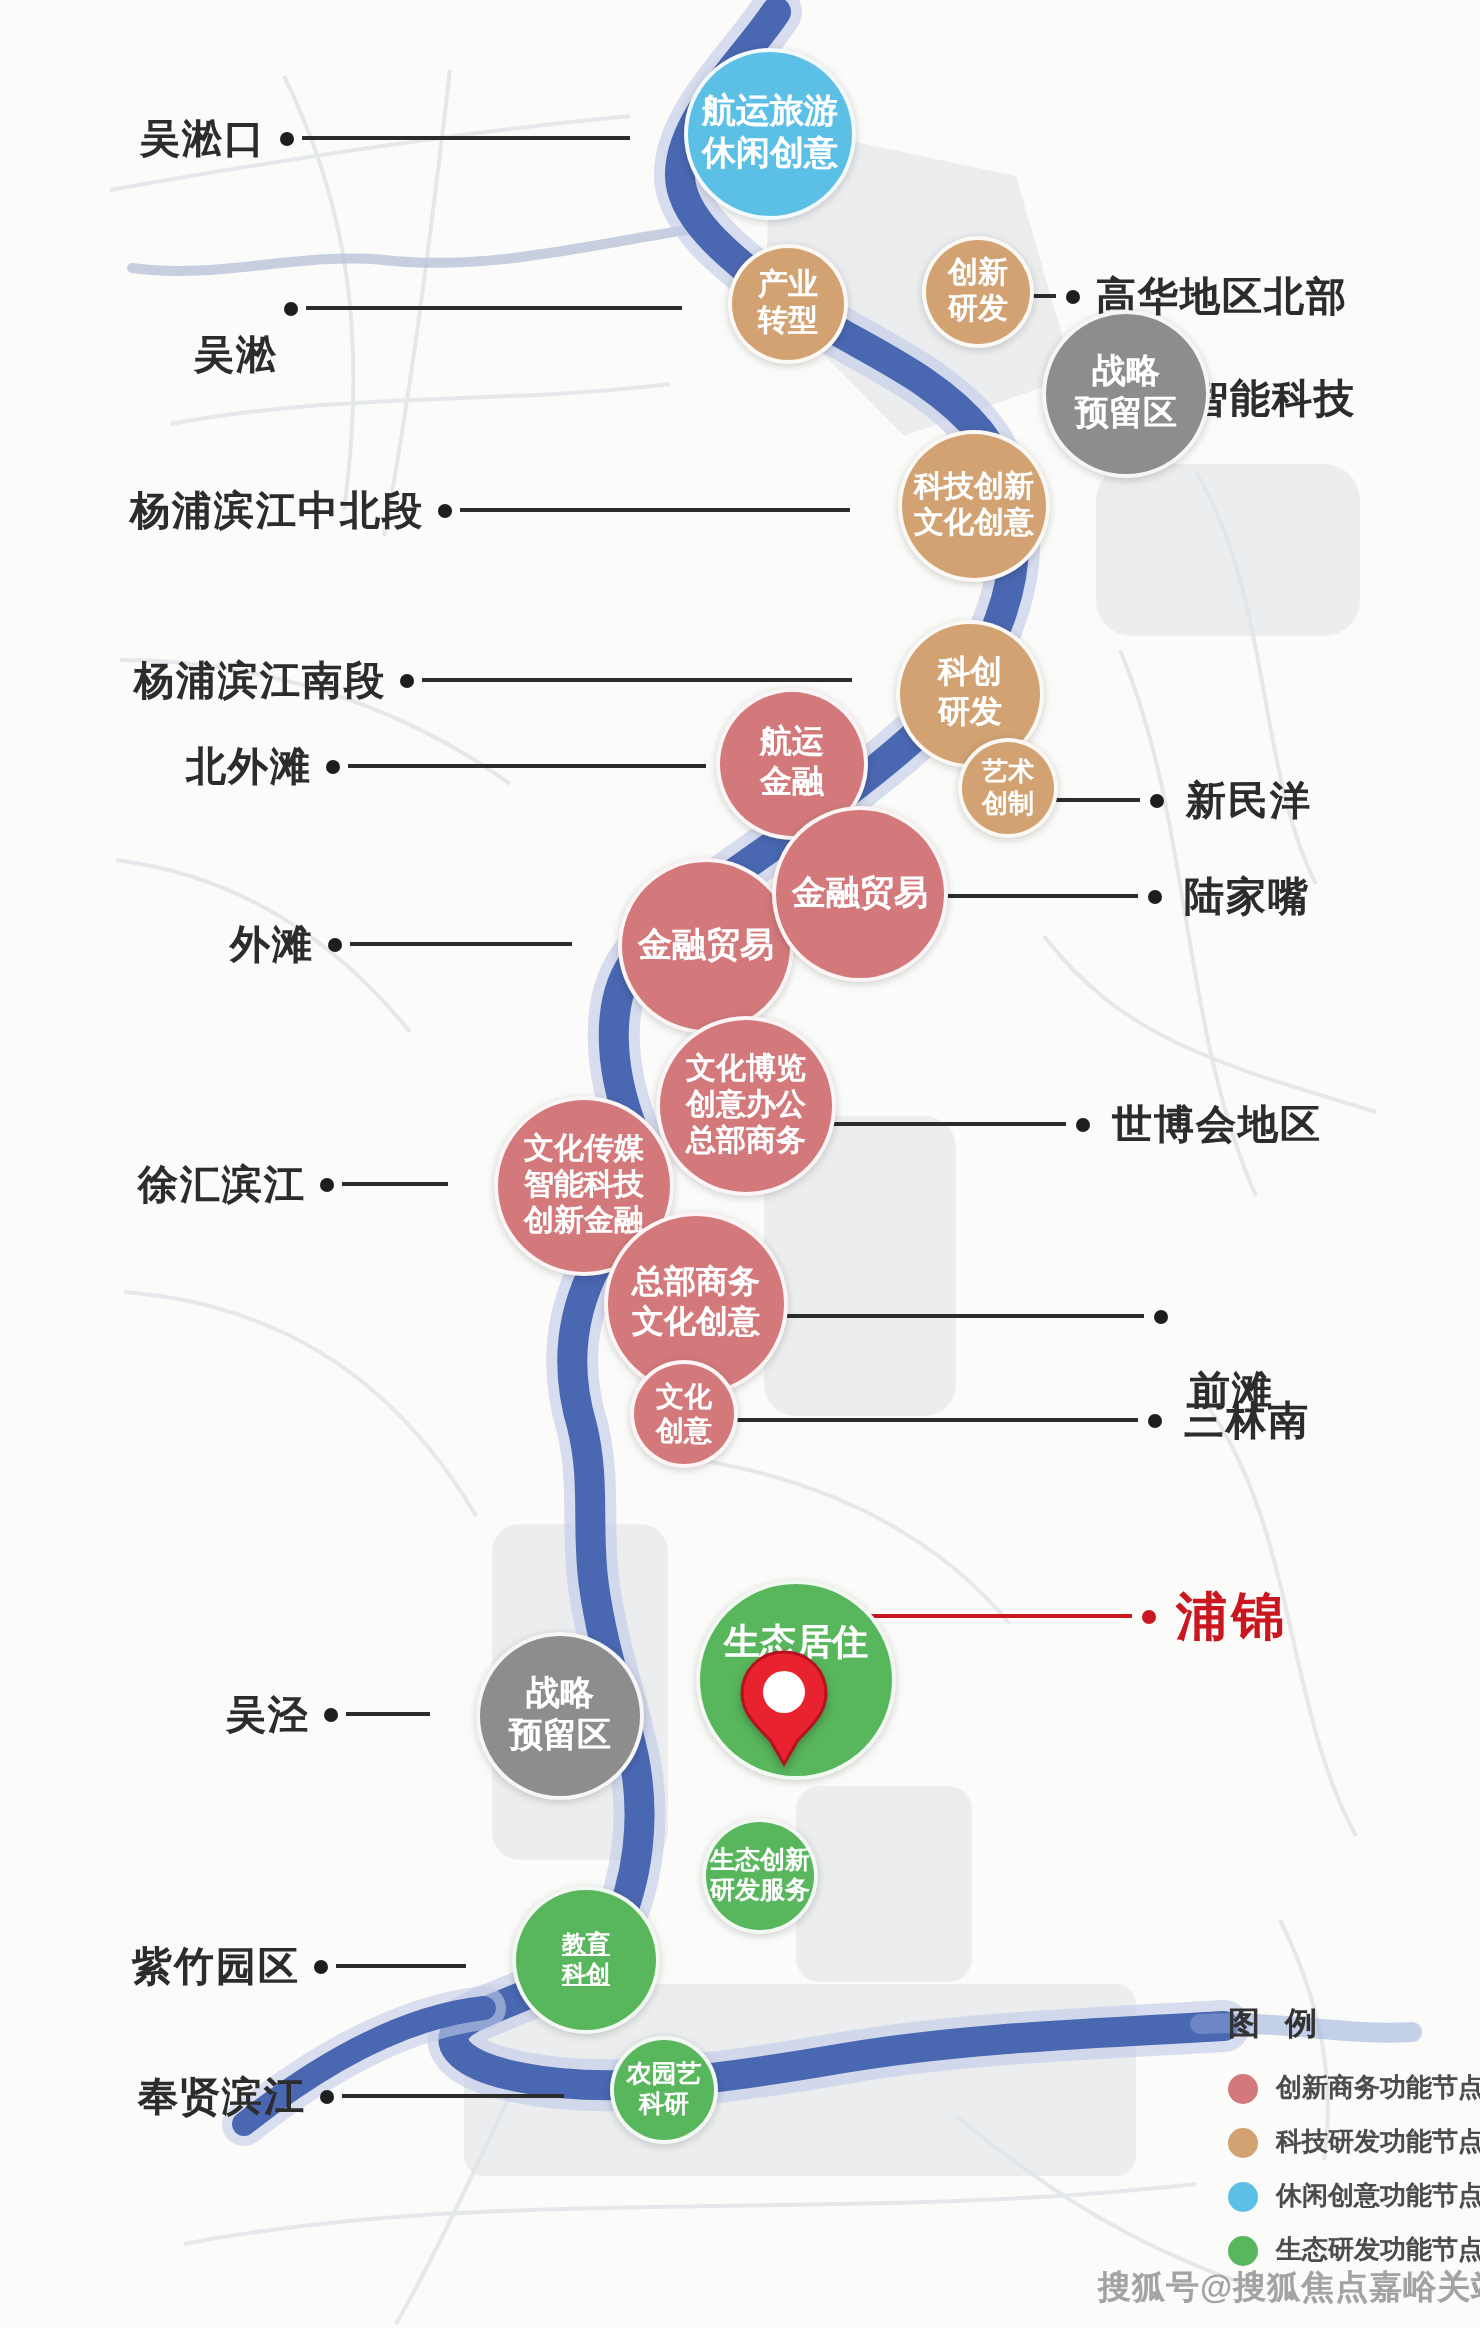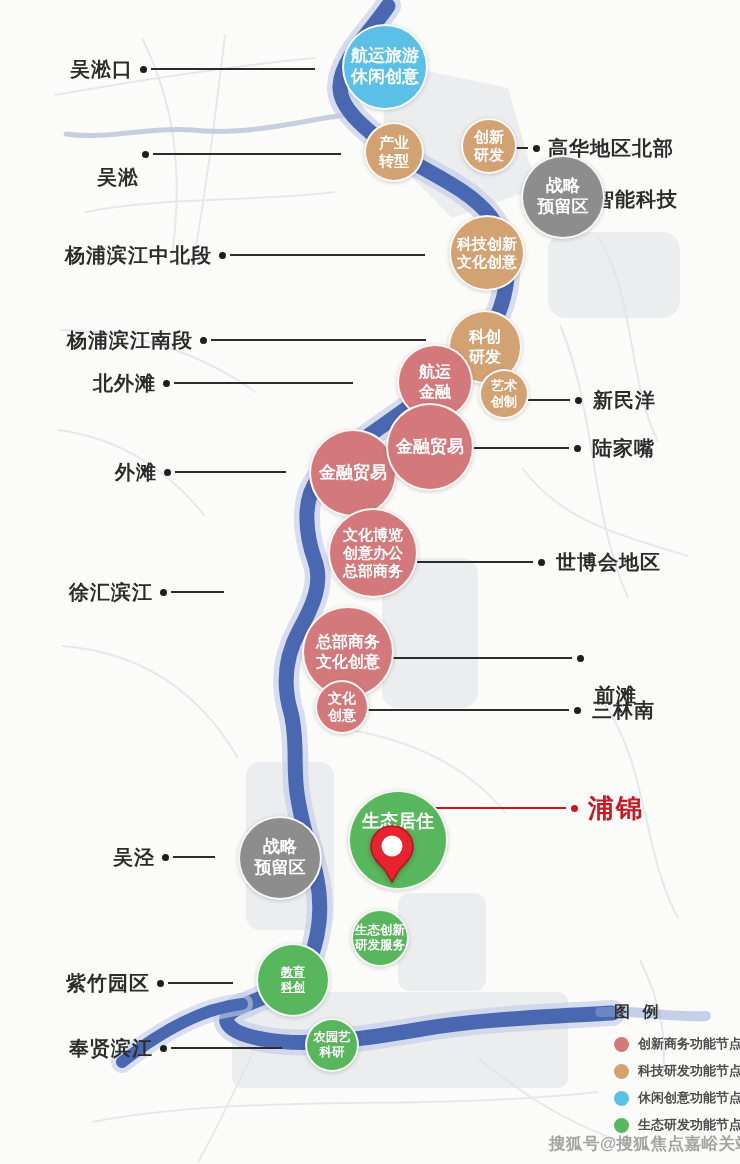--- a/index.html
+++ b/index.html
@@ -165,21 +165,21 @@
           <div>科技创新</div>
           <div>文化创意</div>
         </div>
       </div>
       <div class="node node-tech_rd" style="left: 428px; top: 310px; width: 74px; height: 74px; font-size: 16px;">
         <div class="node-label">
           <div>科创</div>
           <div>研发</div>
         </div>
       </div>
-      <div class="node node-creative_business" style="left: 377px; top: 344px; width: 76px; height: 76px; font-size: 16px;">
+      <div class="node node-creative_business" style="left: 338px; top: 344px; width: 76px; height: 76px; font-size: 16px;">
         <div class="node-label">
           <div>航运</div>
           <div>金融</div>
         </div>
       </div>
       <div class="node node-tech_rd" style="left: 459px; top: 369px; width: 50px; height: 50px; font-size: 13px;">
         <div class="node-label">
           <div>艺术</div>
           <div>创制</div>
         </div>
@@ -192,20 +192,27 @@
       <div class="node node-creative_business" style="left: 366px; top: 403px; width: 88px; height: 88px; font-size: 17px;">
         <div class="node-label">
           <div>金融贸易</div>
         </div>
       </div>
       <div class="node node-creative_business" style="left: 308px; top: 508px; width: 90px; height: 90px; font-size: 15px;">
         <div class="node-label">
           <div>文化博览</div>
           <div>创意办公</div>
           <div>总部商务</div>
+        </div>
+      </div>
+      <div class="node node-creative_business" style="left: 227px; top: 548px; width: 90px; height: 90px; font-size: 15px;">
+        <div class="node-label">
+          <div>文化传媒</div>
+          <div>智能科技</div>
+          <div>创新金融</div>
         </div>
       </div>
       <div class="node node-creative_business" style="left: 282px; top: 606px; width: 92px; height: 92px; font-size: 16px;">
         <div class="node-label">
           <div>总部商务</div>
           <div>文化创意</div>
         </div>
       </div>
       <div class="node node-creative_business" style="left: 295px; top: 680px; width: 54px; height: 54px; font-size: 14px;">
         <div class="node-label">

